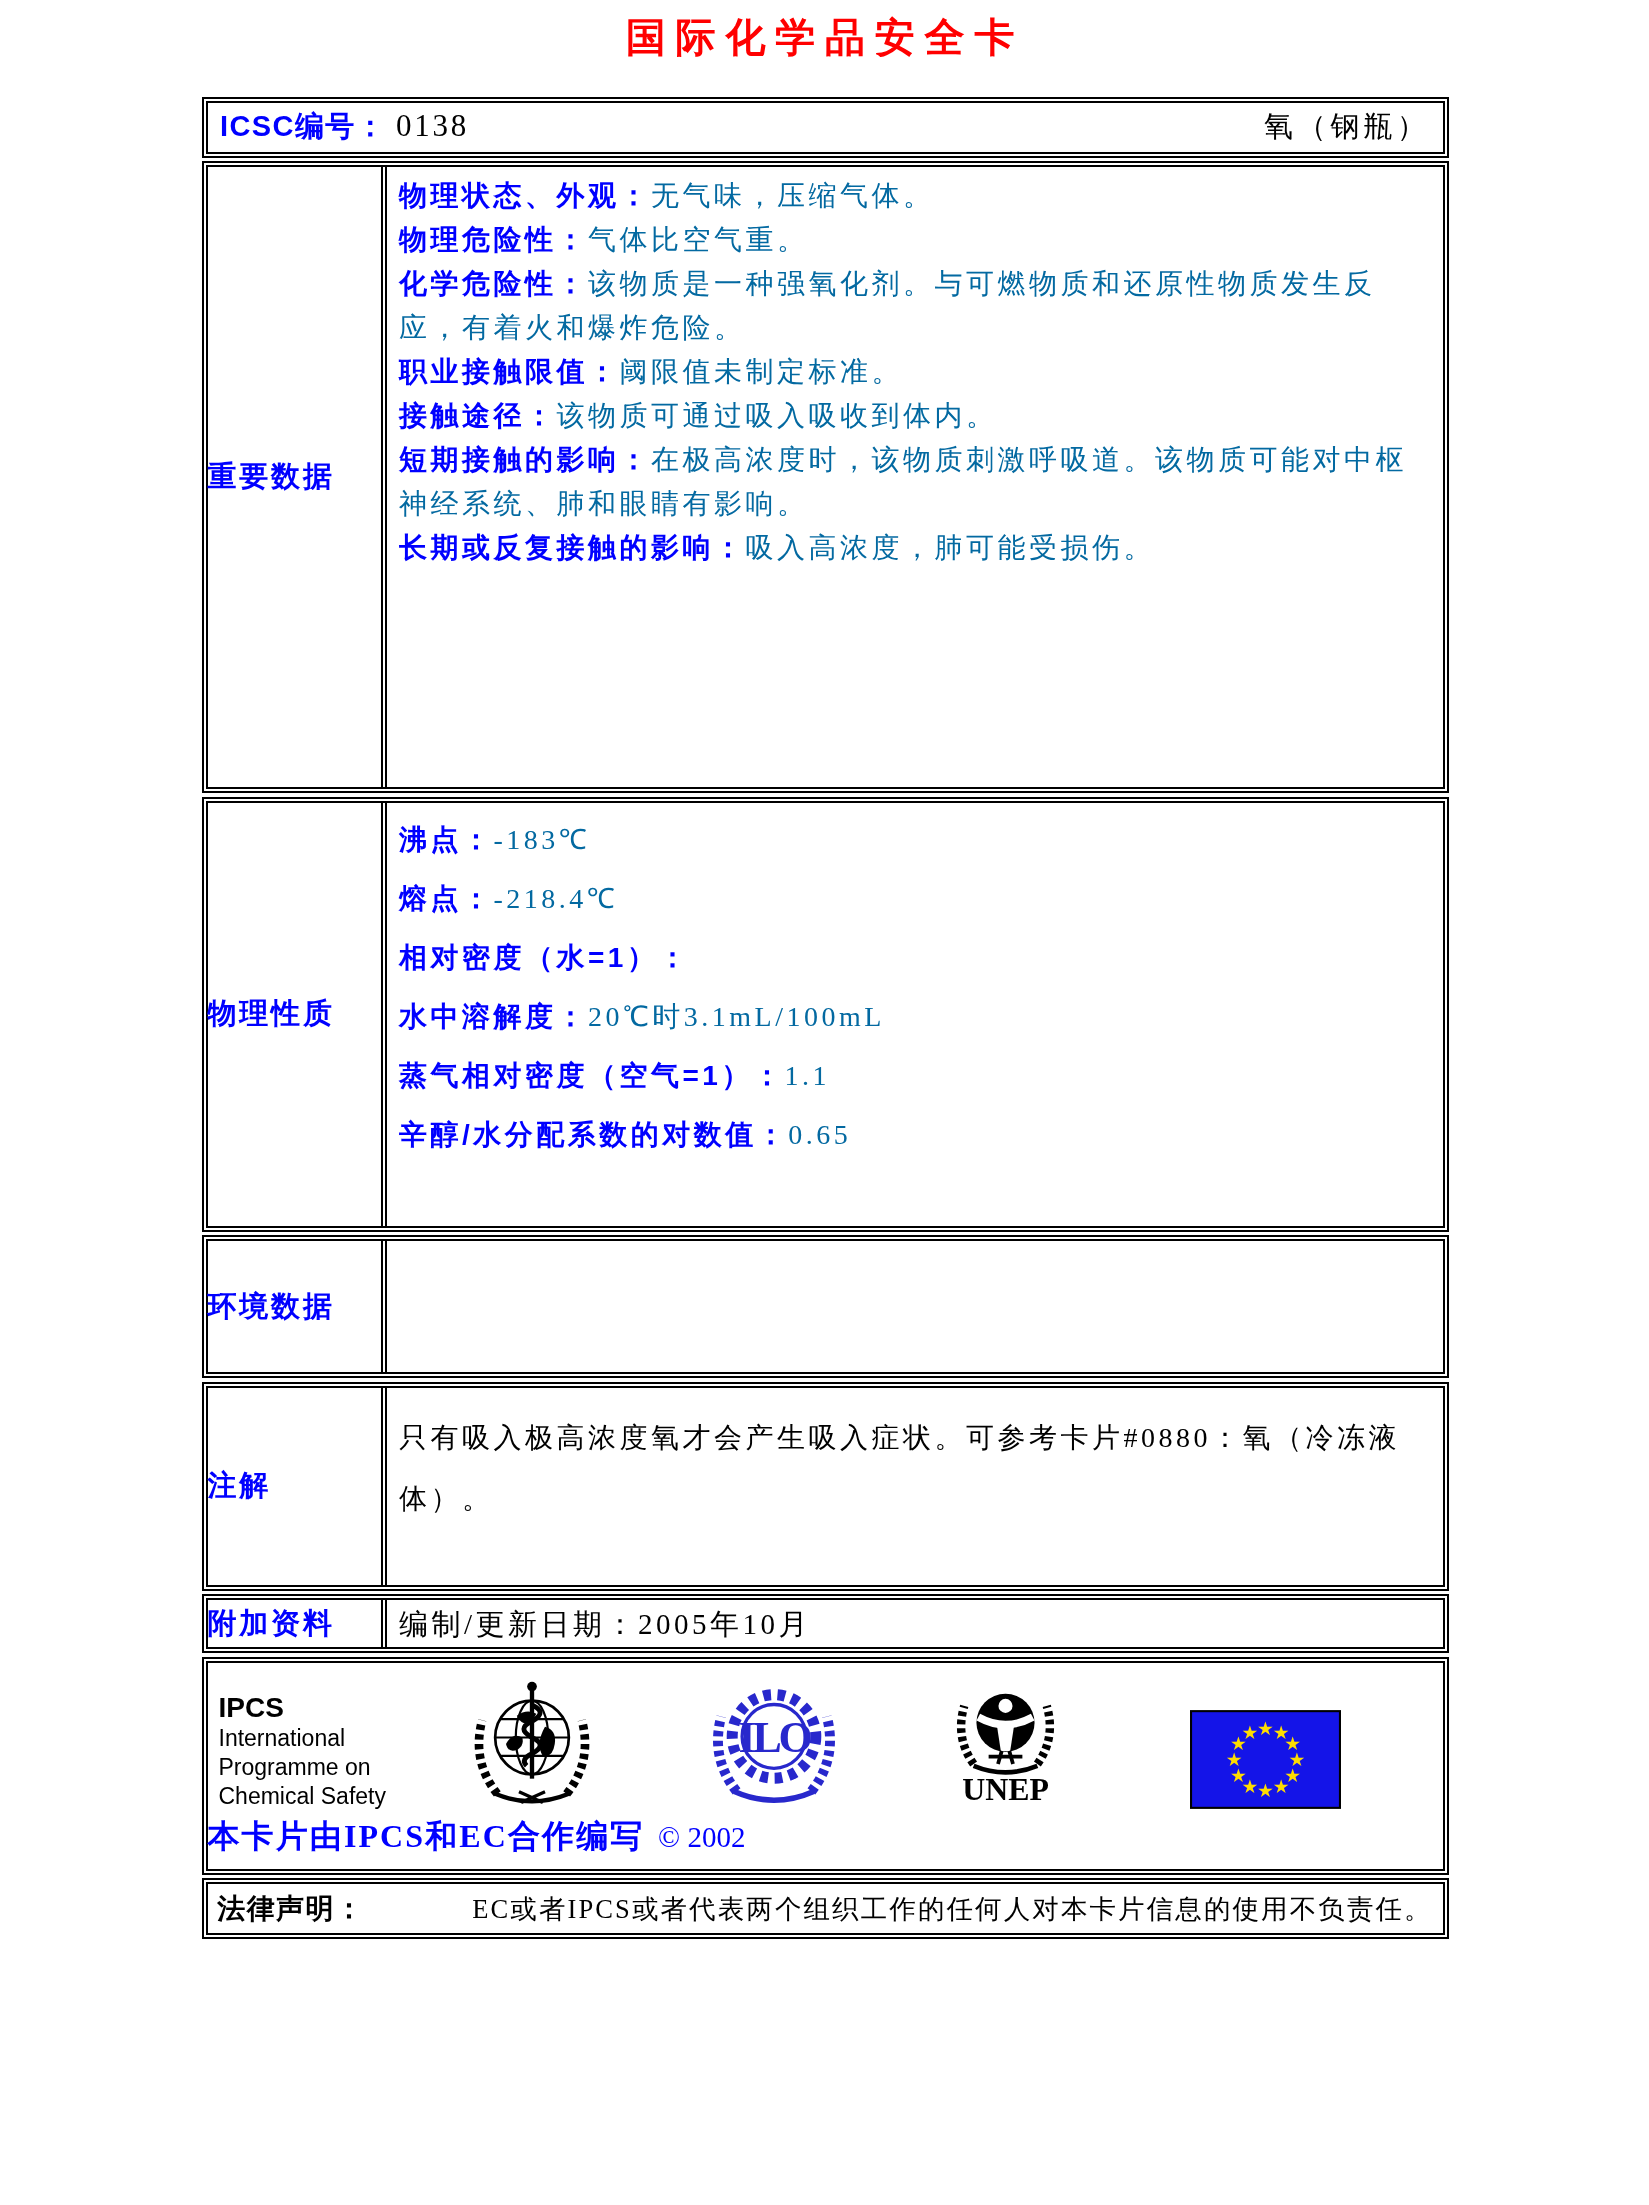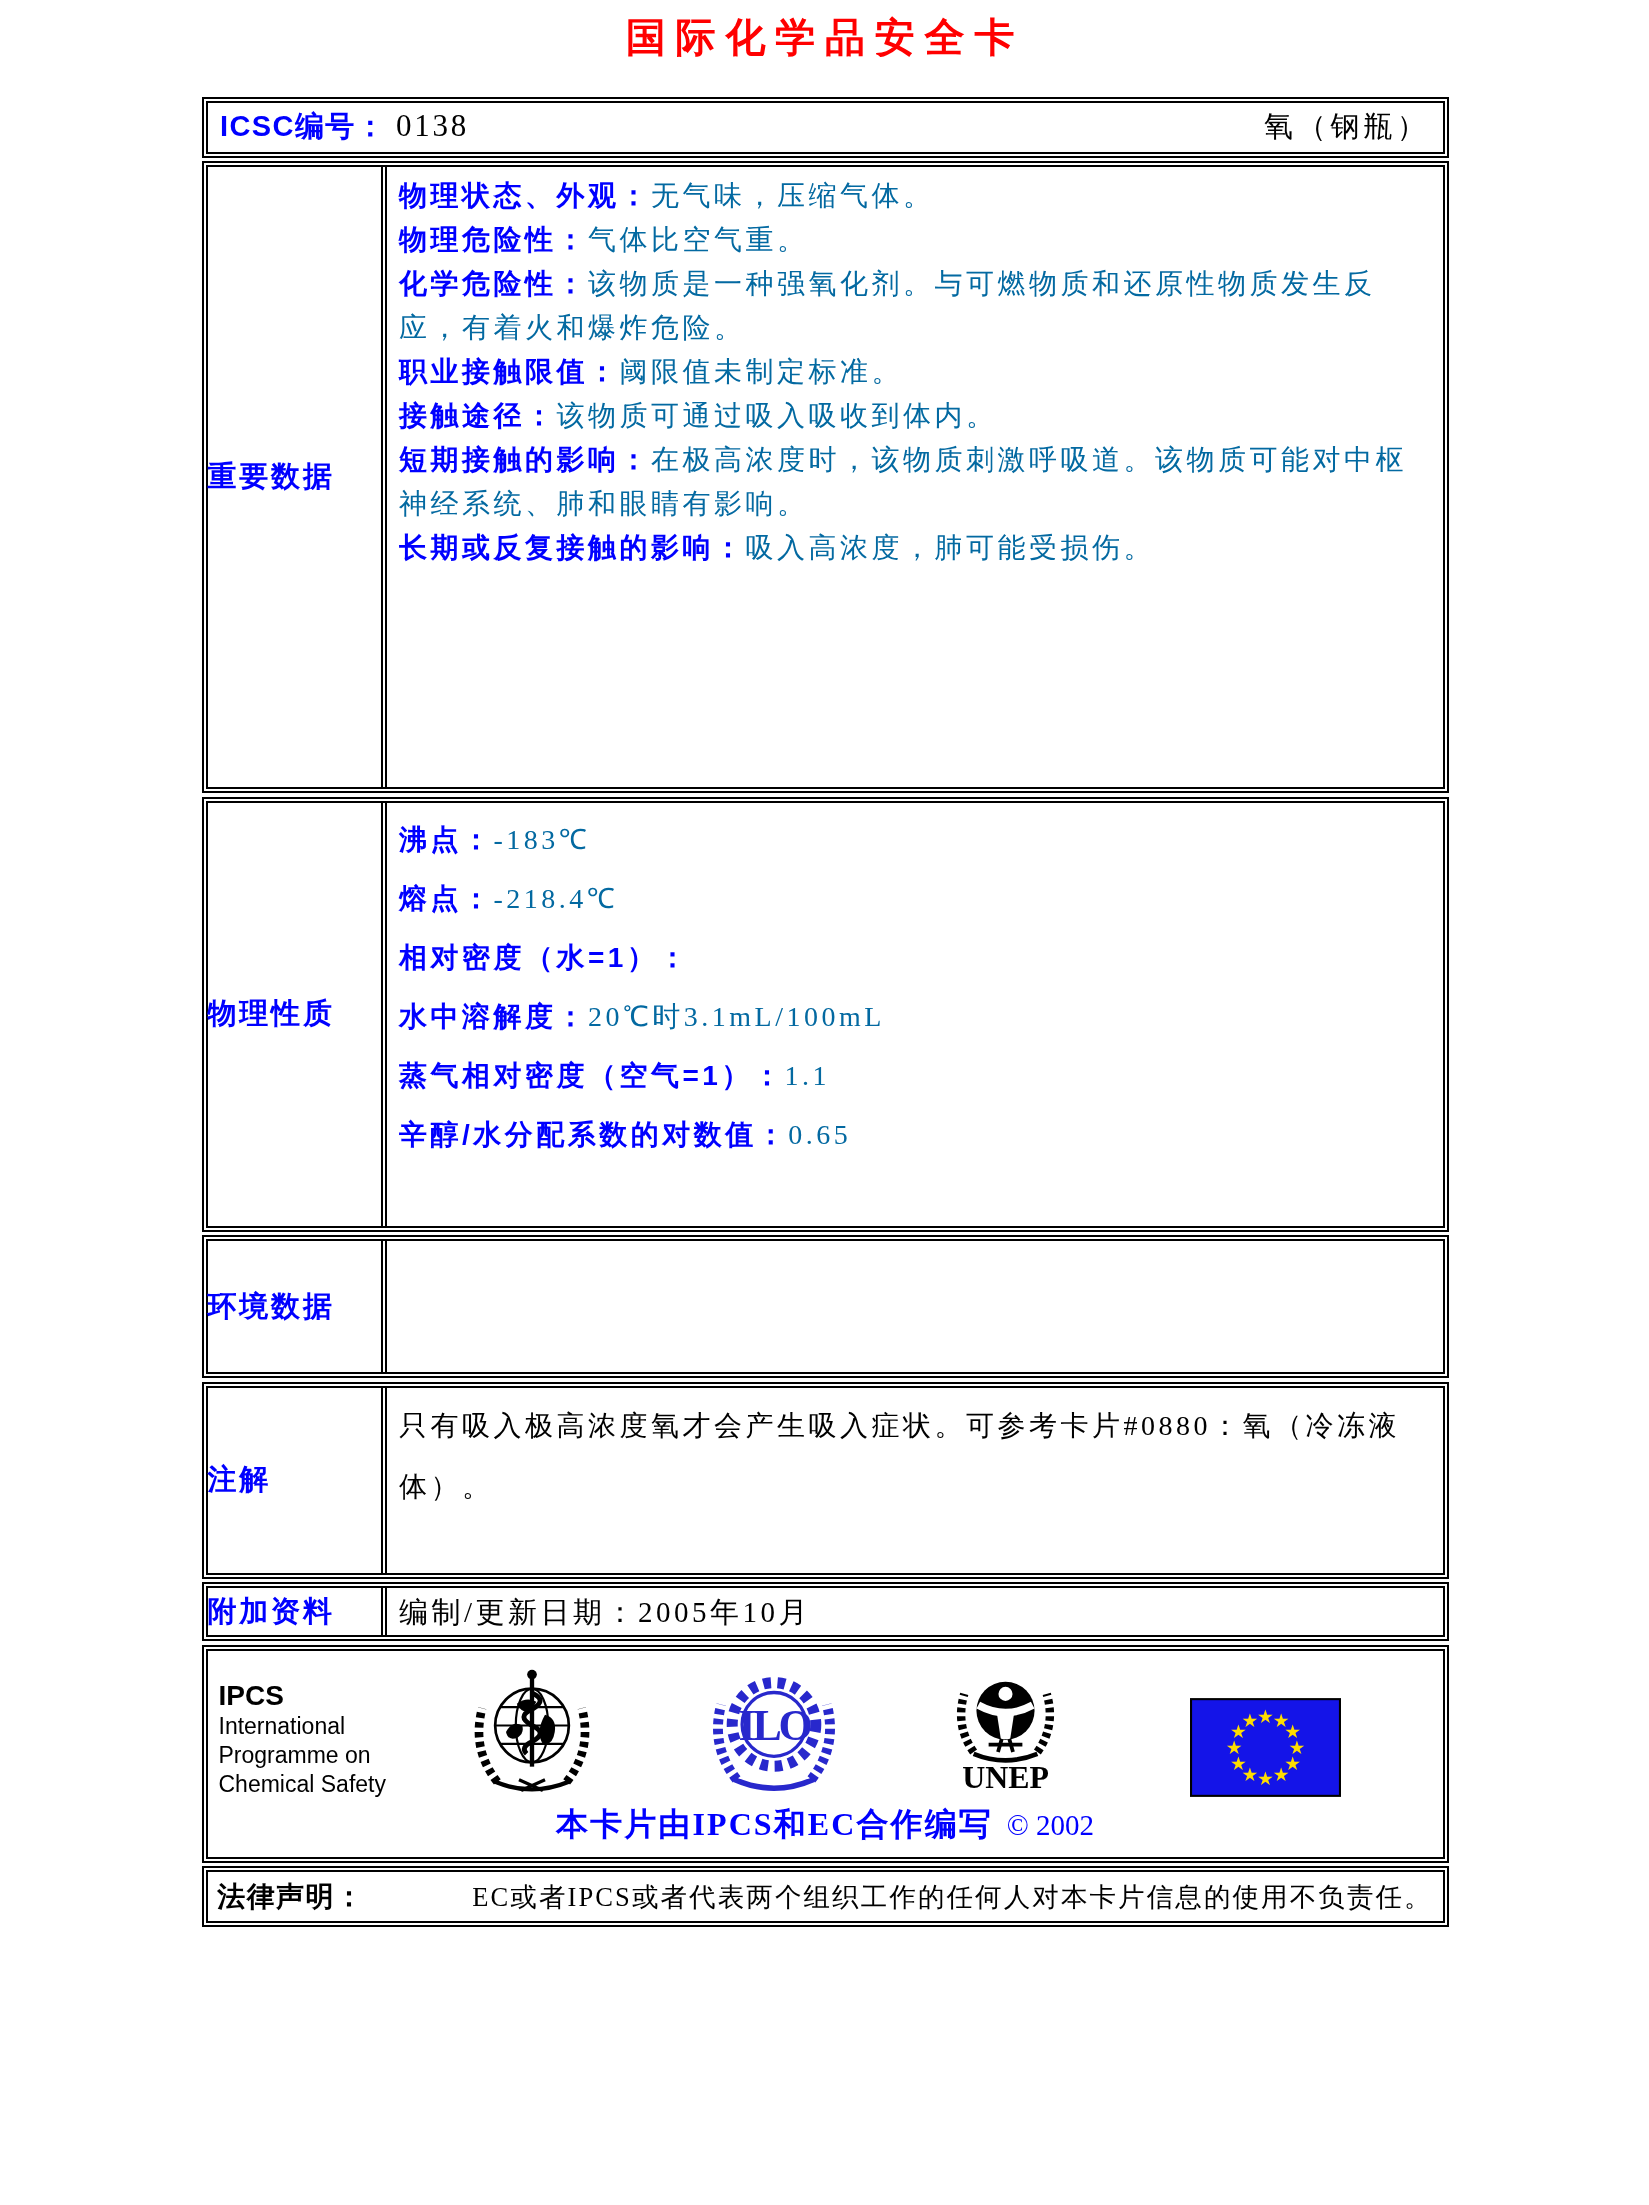--- a/index.html
+++ b/index.html
@@ -20,38 +20,38 @@
   .hdr{min-height:61px;align-items:center;justify-content:space-between;padding:0 12.5px;}
   .hdr .left{display:flex;align-items:baseline;}
   .hdr .icsc-label{color:#0000FF;font-family:"Liberation Sans",sans-serif;font-weight:bold;font-size:29px;letter-spacing:1.4px;}
   .hdr .icsc-num{font-size:31px;margin-left:9.8px;letter-spacing:2.8px;}
   .hdr .substance{font-size:29px;letter-spacing:4.2px;}
   
   .sect-important .content-cell{min-height:620px;}
   .sect-physical .content-cell{min-height:423px;}
   .sect-physical .content-cell p{line-height:59px;}
   .sect-environment .content-cell{min-height:131px;}
-  .sect-notes .content-cell{min-height:185px;}
+  .sect-notes .content-cell{min-height:185px;margin-top:12px;}
   .sect-notes .content-cell p{line-height:61px;}
   .sect-additional{min-height:33px;}
   .sect-additional .label-cell{padding:1.4px 0;}
   .sect-additional .content-cell{display:flex;align-items:center;padding-top:1.4px;padding-bottom:1.4px;}
   .sect-additional p{font-size:29px;}
   
   .sect-logos{flex-direction:column;min-height:183px;}
   .logo-row{display:flex;align-items:flex-end;padding:11px 8.4px 0 11px;}
   .ipcs-block{width:174px;flex:0 0 174px;font-family:"Liberation Sans",sans-serif;padding-top:8.4px;}
   .ipcs-acronym{font-weight:bold;font-size:28px;line-height:32px;}
   .ipcs-line{font-size:23px;line-height:29px;}
   .logo{flex:0 0 auto;}
   .logo-who{margin-left:74px;}
   .logo-ilo{margin-left:111px;}
   .logo-unep{margin-left:109px;}
   .logo-eu{margin-left:128px;margin-top:15.3px;}
-  .caption-row{text-align:center;margin:4.2px 0 9.8px 0;color:#0000FF;}
+  .caption-row{text-align:left;margin:4.2px 0 9.8px 0;color:#0000FF;}
   .caption-main{font-family:"Liberation Serif",serif;font-weight:bold;font-size:32px;letter-spacing:2.1px;}
   .caption-year{font-size:29px;margin-left:11px;font-weight:normal;}
   
   .sect-legal{min-height:52px;align-items:center;padding:5.6px 9.8px;justify-content:space-between;}
   .legal-label{color:#000;font-family:"Liberation Sans",sans-serif;font-weight:bold;font-size:28px;letter-spacing:1.4px;}
   .legal-text{font-size:26.5px;letter-spacing:2.1px;margin-left:14px;}
 </style>
 </head>
 <body>
 

